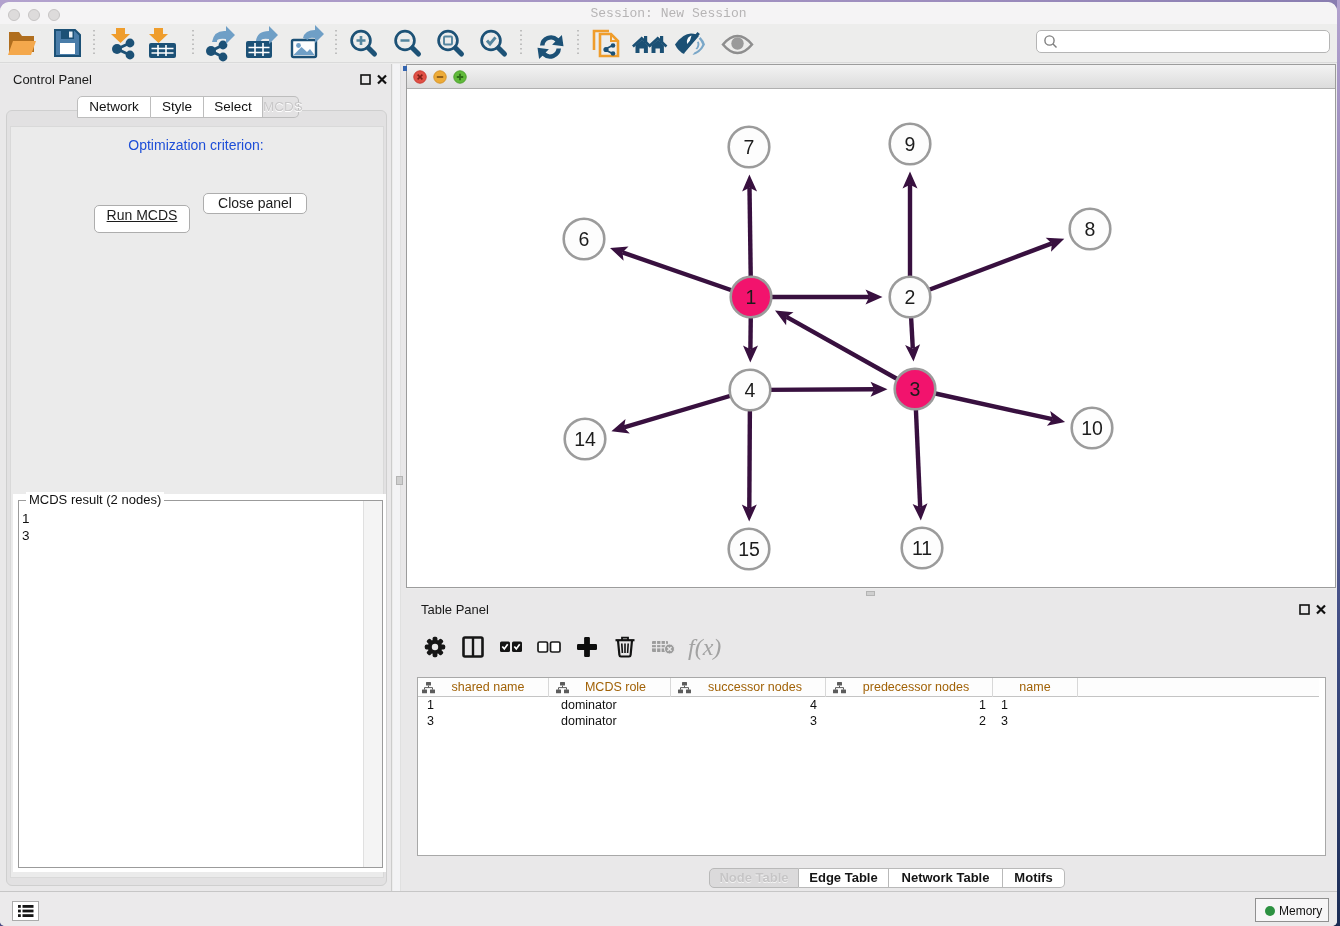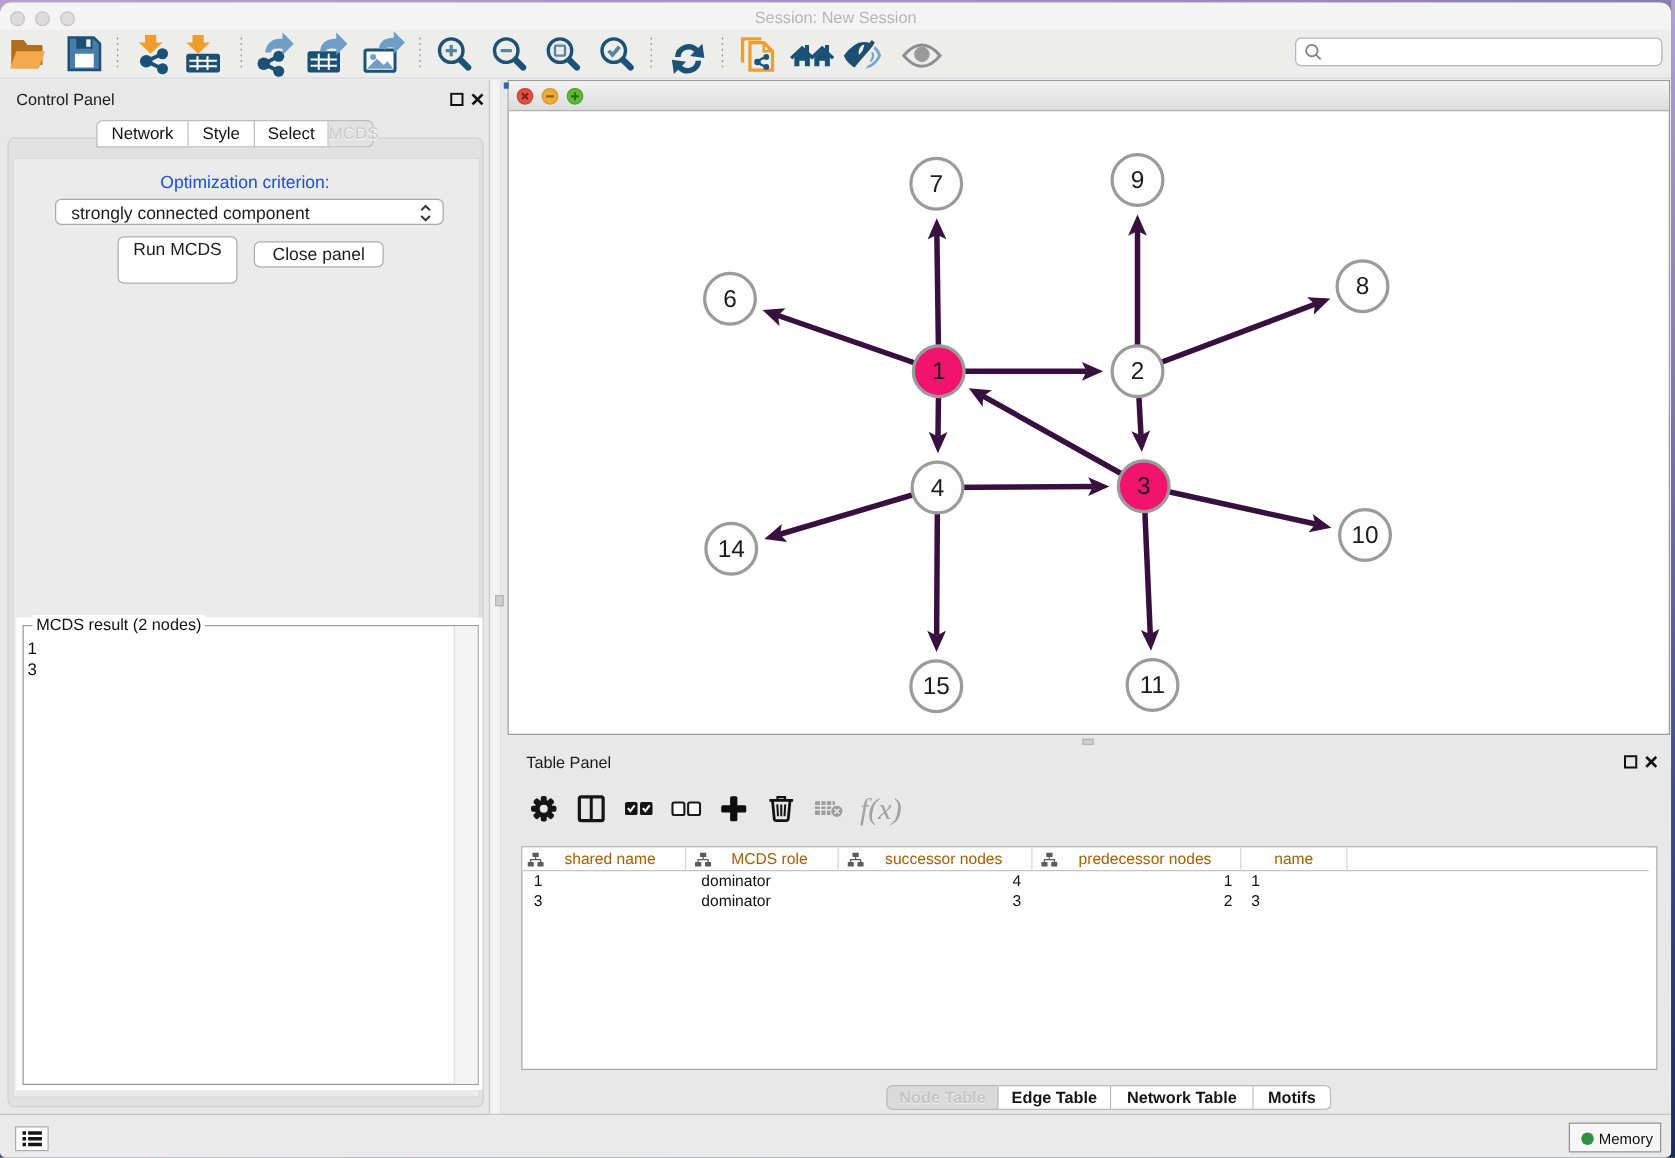--- a/index.html
+++ b/index.html
@@ -15,21 +15,21 @@
  font-size:14px;text-align:center;}
 .btab{position:absolute;top:0;height:20px;background:#fff;border:1px solid #b9b9b9;color:#151515;
  font-size:13px;font-weight:700;text-align:center;line-height:18px;margin-left:15px;}
 </style></head><body>
 <div id="app">
 
 <div class="abs" style="left:0;top:0;width:1337px;height:23px;background:#f5f4f5;border-bottom:1px solid #d2d0d1;border-radius:9px 9px 0 0;">
  <div class="tl" style="left:8px;"></div>
  <div class="tl" style="left:28px;"></div>
  <div class="tl" style="left:48px;"></div>
- <div class="abs" style="left:0;width:100%;top:4px;text-align:center;font-size:13px;color:#b6b4b5;">Session: New Session</div>
+ <div class="abs" style="left:0;width:100%;top:4px;text-align:center;font-size:13px;color:#b6b4b5;font-family:Liberation Mono, monospace;">Session: New Session</div>
 </div>
 
 <div class="abs" style="left:0;top:22px;width:1337px;height:39px;background:#ededec;border-bottom:1px solid #dadada;">
 <svg width="1337" height="39" style="position:absolute;left:0;top:0">
 
  <g stroke="#909090" stroke-dasharray="1.5,3" stroke-width="1">
   <line x1="94" y1="6" x2="94" y2="33"></line>
           <line x1="193" y1="6" x2="193" y2="33"></line>
   <line x1="336" y1="6" x2="336" y2="33"></line>
           <line x1="521" y1="6" x2="521" y2="33"></line>
@@ -181,28 +181,21 @@
  <div class="abs" style="left:6px;top:46px;width:381px;height:776px;background:#e2e1e2;border:1px solid #cfcfcf;border-radius:6px;"></div>
 
  <div class="abs" style="left:10px;top:62px;width:374px;height:752px;background:#ebebeb;border:1px solid #d9d9d9;"></div>
 
  <div class="cptab" style="left:77px;top:32px;width:74px;border-radius:5px 0 0 0;">Network</div>
  <div class="cptab" style="left:151px;top:32px;width:53px;border-left:none;">Style</div>
  <div class="cptab" style="left:204px;top:32px;width:59px;border-left:none;">Select</div>
  <div class="cptab" style="left:263px;top:32px;width:36px;border-left:none;border-radius:0 5px 5px 0;background:#e3e2e3;color:#c9c8c9;text-shadow:0 1px 0 #fff;">MCDS</div>
 
  <div class="abs" style="left:0;top:73px;width:392px;text-align:center;font-size:14px;color:#1d4ed8;">Optimization criterion:</div>
- <div class="abs" style="left:44px;top:95px;width:311px;height:21px;background:#fff;border:1px solid #a9a9a9;border-radius:5px;">
-   <div class="abs" style="left:12px;top:2px;font-size:14px;color:#1c1c1c;">strongly connected component</div>
-   <svg width="11" height="15" style="position:absolute;right:8px;top:3px">
-     <path d="M2,5.2 L5.5,1.8 L9,5.2" fill="none" stroke="#3a3a3a" stroke-width="1.6"></path>
-     <path d="M2,9.8 L5.5,13.2 L9,9.8" fill="none" stroke="#3a3a3a" stroke-width="1.6"></path>
-   </svg>
- </div>
- <div class="btn" style="left:94px;top:125px;width:96px;height:38px;line-height:19px;">Run MCDS</div>
+ <div class="btn" style="left:94px;top:141px;width:96px;height:28px;line-height:19px;text-decoration:underline;">Run MCDS</div>
  <div class="btn" style="left:203px;top:129px;width:104px;height:21px;line-height:19px;">Close panel</div>
 
  <div class="abs" style="left:13px;top:430px;width:373px;height:378px;background:#fff;"></div>
  <div class="abs" style="left:18px;top:436px;width:365px;height:368px;border:1px solid #9b9b9b;"></div>
  <div class="abs" style="left:363px;top:437px;width:19px;height:366px;background:#f4f4f4;border-left:1px solid #e0e0e0;"></div>
  <div class="abs" style="left:26px;top:428px;background:#fff;padding:0 3px;font-size:13px;color:#111;">MCDS result (2 nodes)</div>
  <div class="abs" style="left:22px;top:447px;font-size:13.5px;color:#111;line-height:16.5px;">1<br>3</div>
 </div>
 
 <div class="abs" style="left:393px;top:62px;width:13px;height:827px;background:#e9e8e9;">

